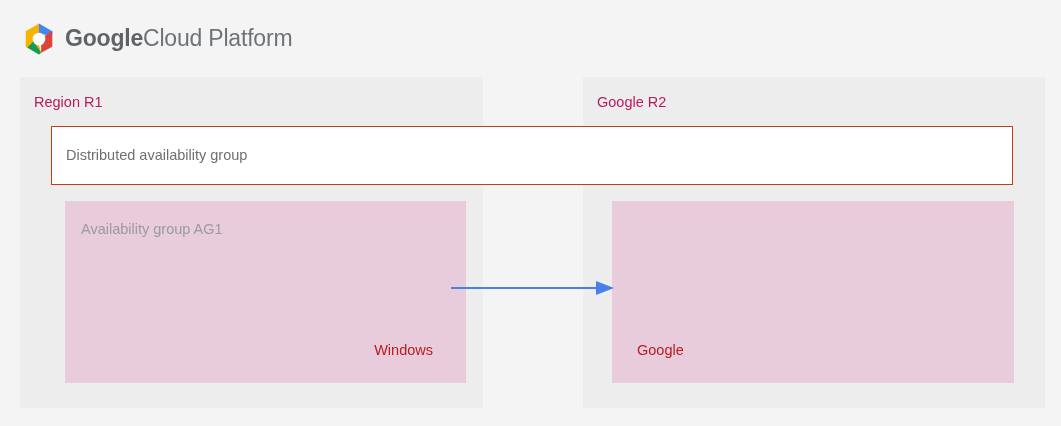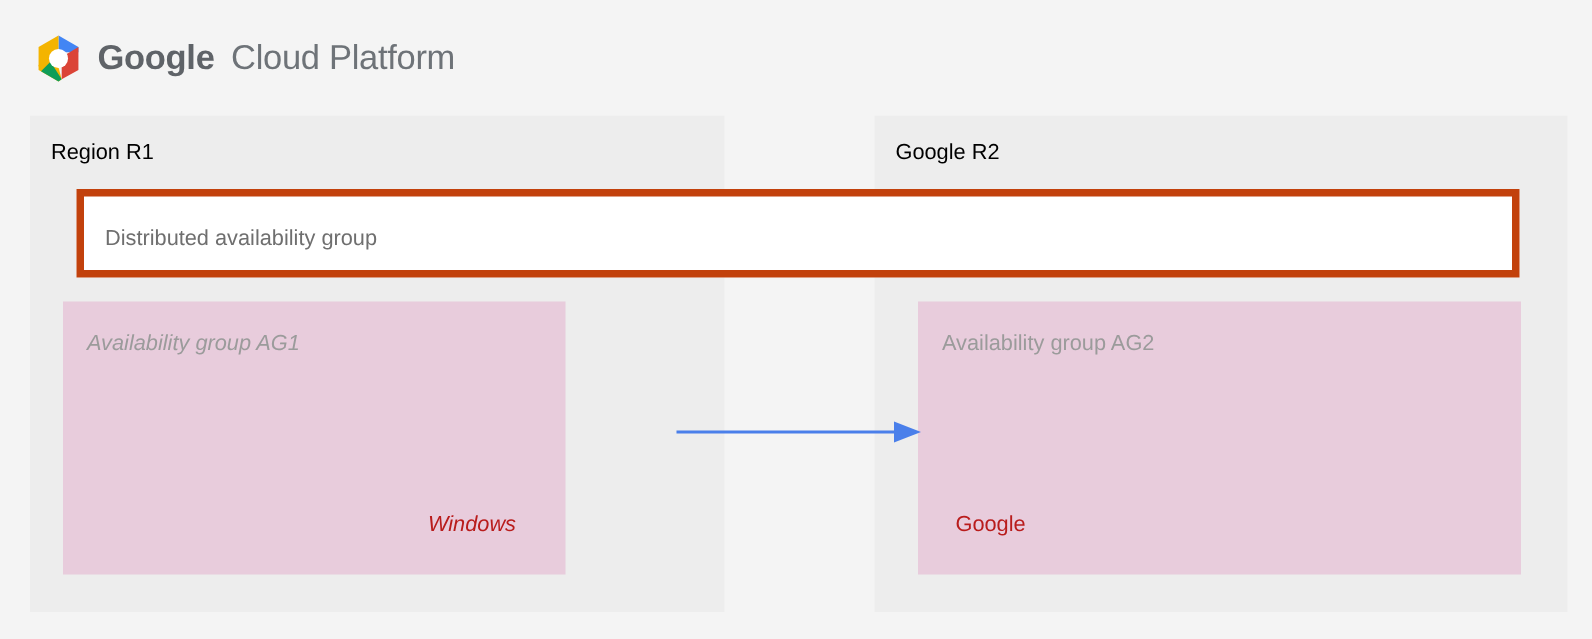--- a/index.html
+++ b/index.html
@@ -43,21 +43,21 @@
     line-height: 1;
   }
   #wordmark .wm-google {
     font-weight: bold;
     color: #5f6368;
     text-align: center;
   }
   #wordmark .wm-rest {
     font-weight: normal;
     color: #6e7378;
-    margin-left: 11px;
+    margin-left: 0;
   }
 
   
   #diagram {
     position: absolute;
     left: 0;
     top: 0;
     width: 1061px;
     height: 426px;
   }
@@ -77,55 +77,54 @@
     left: 583px;
     top: 77px;
     width: 462px;
     height: 331px;
   }
   .region-label {
     position: absolute;
     left: 14px;
     top: 17px;
     font-size: 14.5px;
-    color: #000000;
+    color: #be185d;
     white-space: nowrap;
   }
 
   
   #dag-box {
     position: absolute;
     left: 51px;
     top: 126px;
     width: 962px;
     height: 59px;
     box-sizing: border-box;
     background: #ffffff;
-    border: 5px solid #c2410c;
+    border: 1px solid #c2410c;
   }
   #dag-label {
     position: absolute;
     left: 14px;
     top: 20px;
     font-size: 14.5px;
     color: #6f6f6f;
     white-space: nowrap;
   }
 
   
   .ag-box {
     position: absolute;
     background: #e8ccdc;
     top: 201px;
     height: 182px;
   }
   #ag-box-1 {
-    left: 42px;
-    width: 335px;
-    font-style: italic;
+    left: 65px;
+    width: 401px;
   }
   #ag-box-2 {
     left: 612px;
     width: 402px;
   }
   .ag-title {
     position: absolute;
     left: 16px;
     top: 20px;
     font-size: 14.5px;
@@ -172,21 +171,20 @@
   <div id="dag-box">
     <div id="dag-label">Distributed availability group</div>
   </div>
 
   <div class="ag-box" id="ag-box-1">
     <div class="ag-title">Availability group AG1</div>
     <div class="os-label" id="os-label-1">Windows</div>
   </div>
 
   <div class="ag-box" id="ag-box-2">
-    <div class="ag-title">Availability group AG2</div>
     <div class="os-label" id="os-label-2">Google</div>
   </div>
 
   <svg id="replication-arrow" viewBox="0 0 166 24">
     <line x1="1" y1="12" x2="148" y2="12" stroke="#4A7FEA" stroke-width="2"></line>
     <polygon points="146,5 164,12 146,19" fill="#4A7FEA"></polygon>
   </svg>
 
 </div>
 

